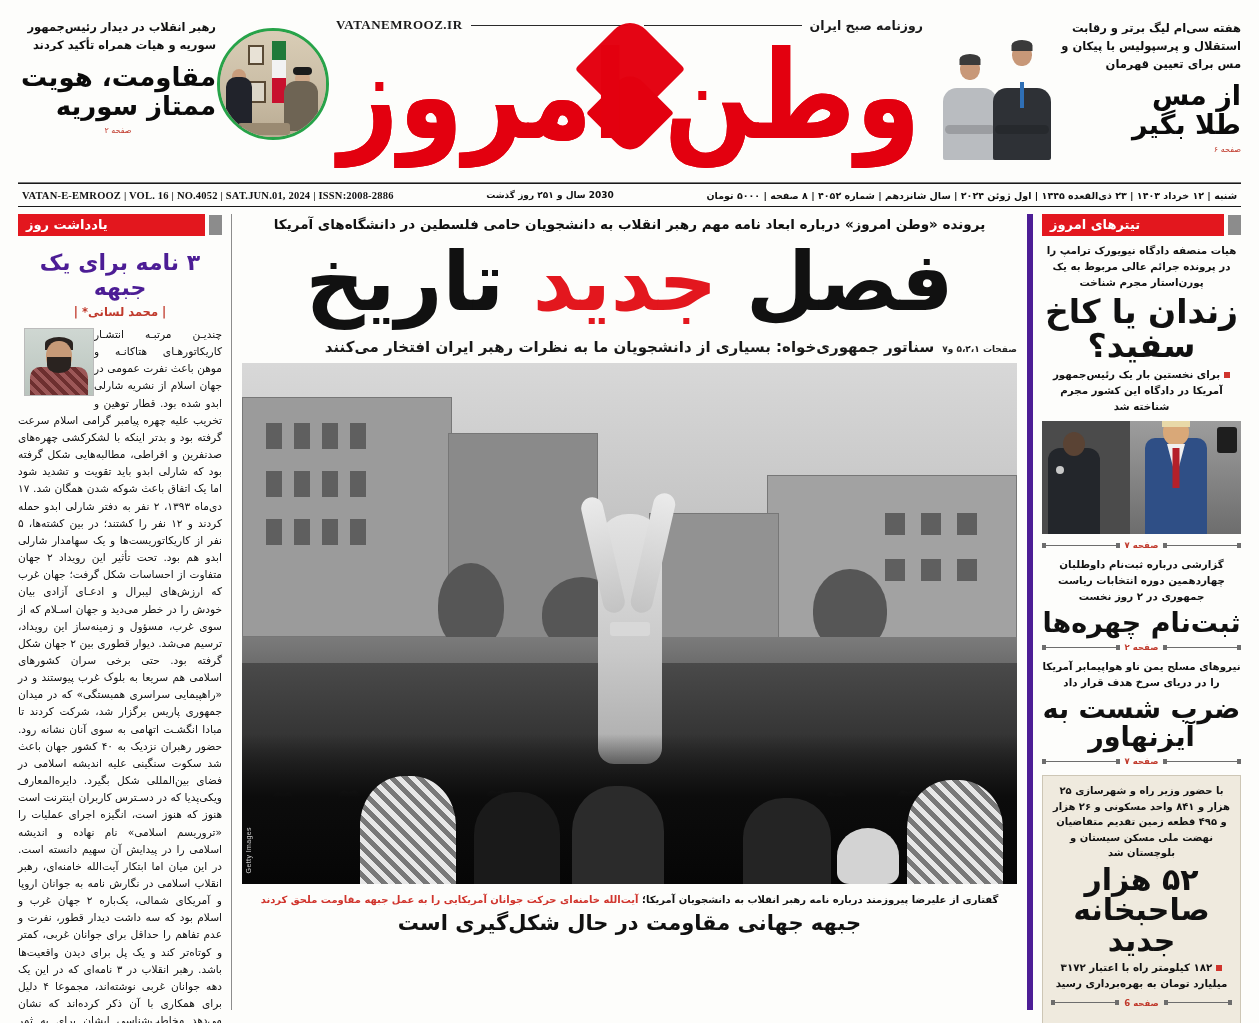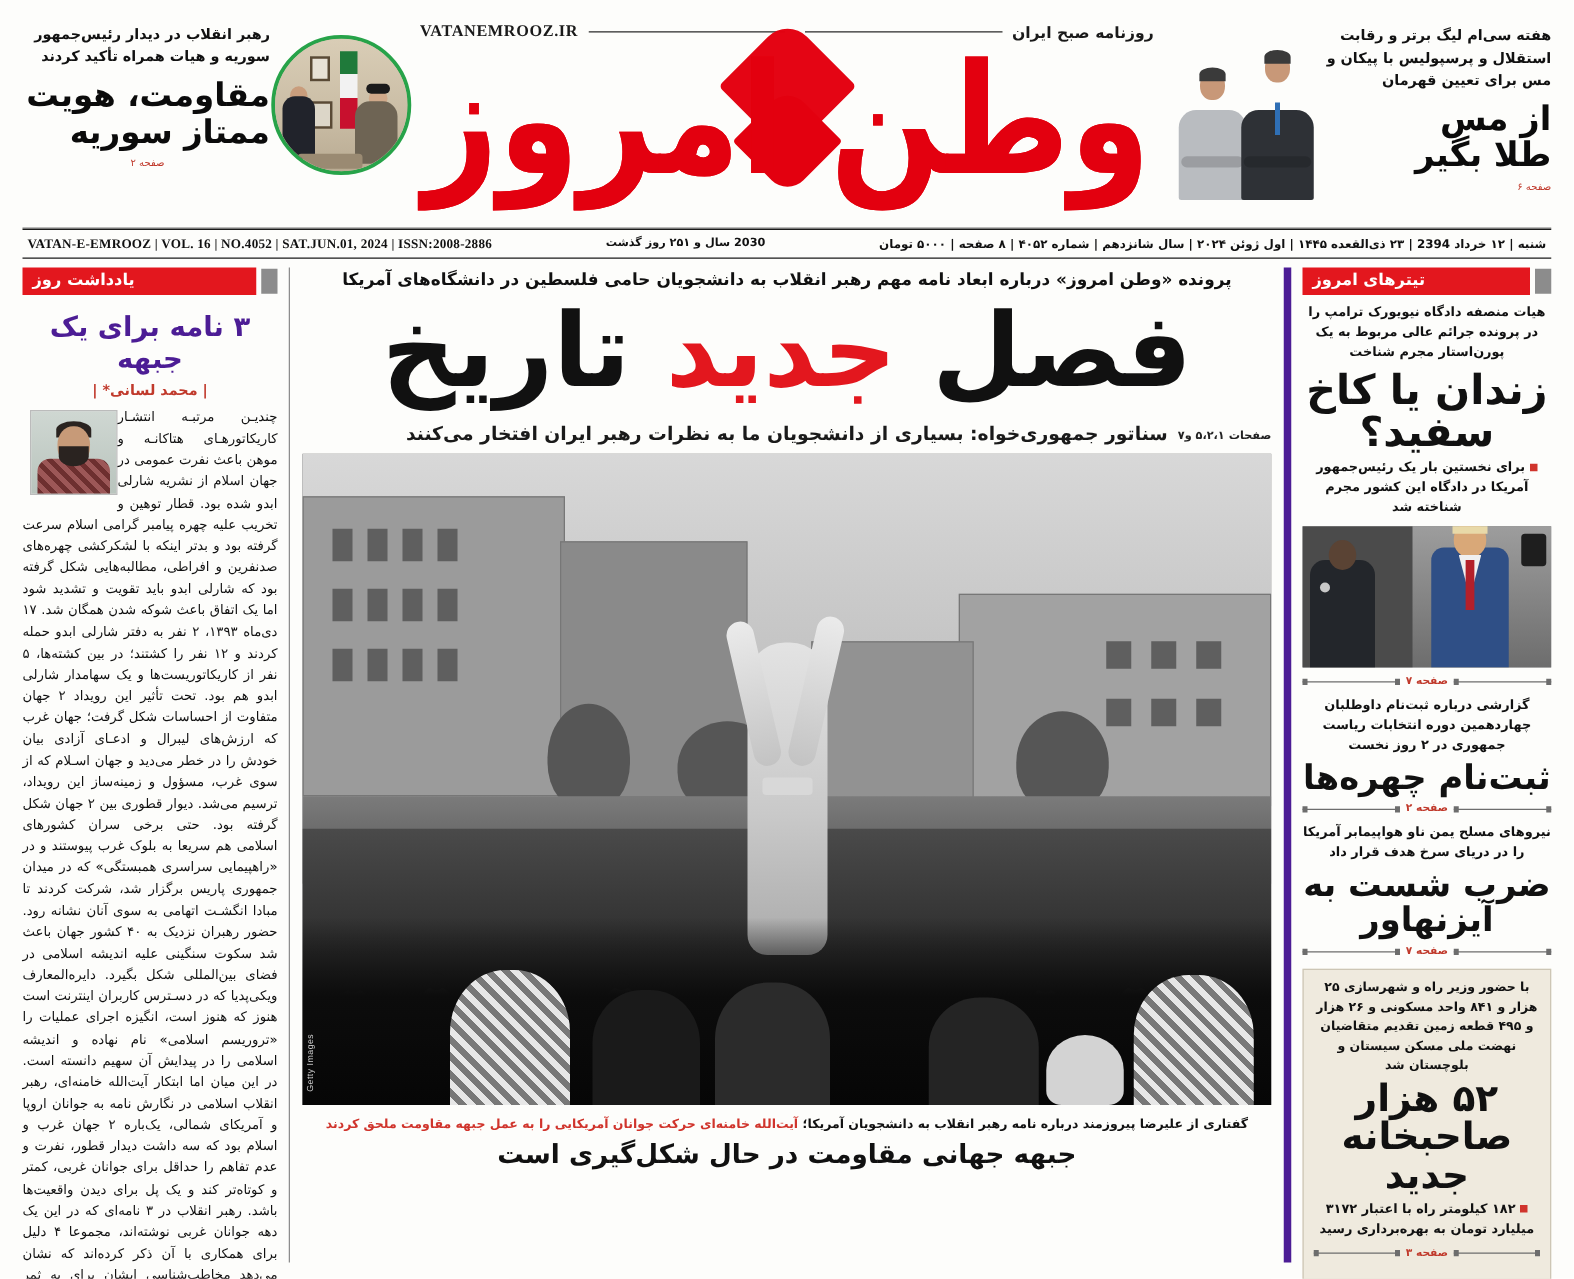--- a/index.html
+++ b/index.html
@@ -535,21 +535,21 @@
           <div class="rp-p2turban"></div>
           <div class="rp-p2"></div>
         <div class="rp-table"></div>
       </div>
     </div>
   </div>
 
   <div class="mh-rule"></div>
 
   <div class="infobar">
-    <div class="fa">شنبه | ۱۲ خرداد 2394 | ۲۳ ذی‌القعده ۱۴۴۵ | اول ژوئن ۲۰۲۴ | سال شانزدهم | شماره ۴۰۵۲ | ۸ صفحه | ۵۰۰۰ تومان</div>
+    <div class="fa">شنبه | ۱۲ خرداد ۱۴۰۳ | ۲۳ ذی‌القعده ۱۴۴۵ | اول ژوئن ۲۰۲۴ | سال شانزدهم | شماره ۴۰۵۲ | ۸ صفحه | ۵۰۰۰ تومان</div>
     <div class="mid">2030 سال و ۲۵۱ روز گذشت</div>
     <div class="lat">VATAN-E-EMROOZ | VOL. 16 | NO.4052 | SAT.JUN.01, 2024 | ISSN:2008-2886</div>
   </div>
 
   <div class="content">
 
     <div class="col-right">
 
       <div class="seclabel">
         <div class="sq"></div>
@@ -601,21 +601,21 @@
           <div class="ln"></div>
         </div>
       </div>
 
       <div class="boxed">
         <div class="rc-kicker">با حضور وزیر راه و شهرسازی ۲۵ هزار و ۸۴۱ واحد مسکونی و ۲۶ هزار و ۴۹۵ قطعه زمین تقدیم متقاضیان نهضت ملی مسکن سیستان و بلوچستان شد</div>
         <div class="rc-head">۵۲ هزار صاحبخانه جدید</div>
         <div class="rc-bullets"><span class="sq"></span><span>۱۸۲ کیلومتر راه با اعتبار ۳۱۷۲ میلیارد تومان به بهره‌برداری رسید</span></div>
         <div class="pageref-rule">
           <div class="ln"></div>
-          <div class="txt">صفحه ۳</div>
+          <div class="txt">صفحه 6</div>
           <div class="ln"></div>
         </div>
       </div>
 
       <div class="thick-rule"></div>
 
     </div>
 
     <div class="col-main">
       <div class="lead-kicker">پرونده «وطن امروز» درباره ابعاد نامه مهم رهبر انقلاب به دانشجویان حامی فلسطین در دانشگاه‌های آمریکا</div>

